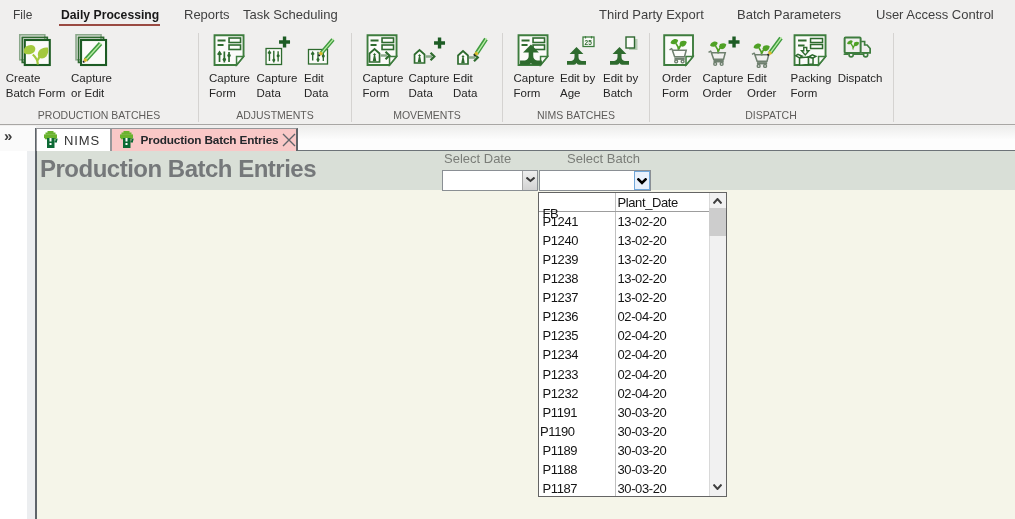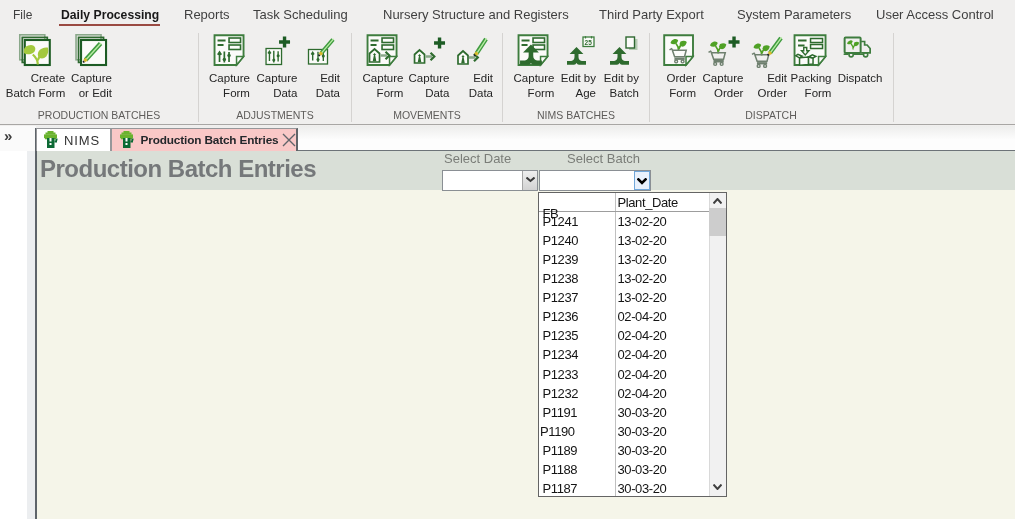--- a/index.html
+++ b/index.html
@@ -7,21 +7,21 @@
   body { font-family:"Liberation Sans", sans-serif; background:#f0efee; position:relative; }
   
   #menubar { position:absolute; left:0; top:0; width:902px; height:29px; background:#f0efee; }
   .mi { position:absolute; top:7px; font-size:13px; color:#3f3f3f; white-space:nowrap; }
   .mi.sel { color:#191919; font-weight:bold; font-size:12.2px; top:8px; }
   #msel-underline { position:absolute; left:59px; top:24px; width:101px; height:2px; background:#9a4a42; }
   
   #ribbon { position:absolute; left:0; top:29px; width:1015px; height:96px; background:#f0efee; border-bottom:1px solid #a8a6a4; }
   .rsep { position:absolute; top:4px; width:1px; height:89px; background:#d5d3d1; }
   .rcap { position:absolute; top:80px; font-size:10.5px; color:#5e5c5a; white-space:nowrap; transform:translateX(-50%); }
-  .rb { position:absolute; top:5px; transform:translateX(-50%); text-align:right; white-space:nowrap; }
+  .rb { position:absolute; top:5px; transform:translateX(-50%); text-align:left; white-space:nowrap; }
   .rb .ric { height:34px; display:flex; justify-content:center; align-items:flex-start; }
   .rb .rl { margin-top:3px; font-size:11.5px; line-height:14.6px; color:#252525; }
   
   #tabrow { position:absolute; left:0; top:126px; width:1015px; height:25px; background:linear-gradient(#ededec,#fdfdfd 55%); }
   #tabrow-left { position:absolute; left:0; top:126px; width:36px; height:25px; background:#fafafa; }
   #chev { position:absolute; left:4px; top:127px; font-size:15px; color:#3c3c3c; font-weight:bold; }
   #tab-line { position:absolute; left:36px; top:150px; width:979px; height:1px; background:#6d7378; }
   .tab { position:absolute; top:128px; height:23px; font-size:12px; }
   #tab1 { left:36px; width:75px; background:#ffffff; border:1px solid #96979a; border-bottom:none; }
   #tab2 { left:111px; width:187px; background:#f9c8c7; border:1px solid #96979a; border-right:2px solid #5f6468; border-bottom:none; }
@@ -51,24 +51,23 @@
   .sarr { position:absolute; right:0; width:17px; height:17px; color:#505050; }
   .sarr svg { display:block; margin:5px auto 0; }
 </style>
 </head>
 <body>
 <div id="menubar">
   <span class="mi" style="left:13px;font-size:12px;top:8px">File</span>
   <span class="mi sel" style="left:61px">Daily Processing</span>
   <div id="msel-underline"></div>
   <span class="mi" style="left:184px">Reports</span>
-  <span class="mi" style="left:253px">Task Scheduling</span>
-  <span class="mi" style="left:383px">Nursery Structure and Registers</span>
+  <span class="mi" style="left:243px">Task Scheduling</span>
   <span class="mi" style="left:599px">Third Party Export</span>
-  <span class="mi" style="left:737px">System Parameters</span>
+  <span class="mi" style="left:737px">Batch Parameters</span>
   <span class="mi" style="left:876px">User Access Control</span>
 </div>
 
 <div id="ribbon">
   <div class="rsep" style="left:198px"></div>
   <div class="rsep" style="left:351px"></div>
   <div class="rsep" style="left:502px"></div>
   <div class="rsep" style="left:649px"></div>
   <div class="rsep" style="left:893px"></div>
   <div class="rcap" style="left:99px">PRODUCTION BATCHES</div>

